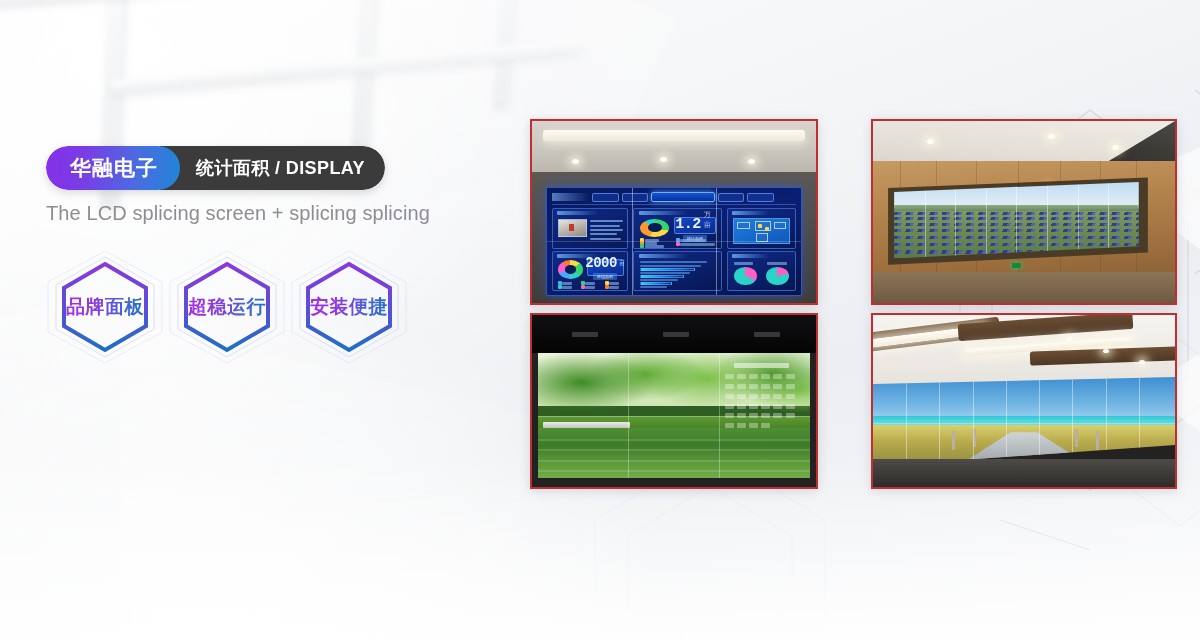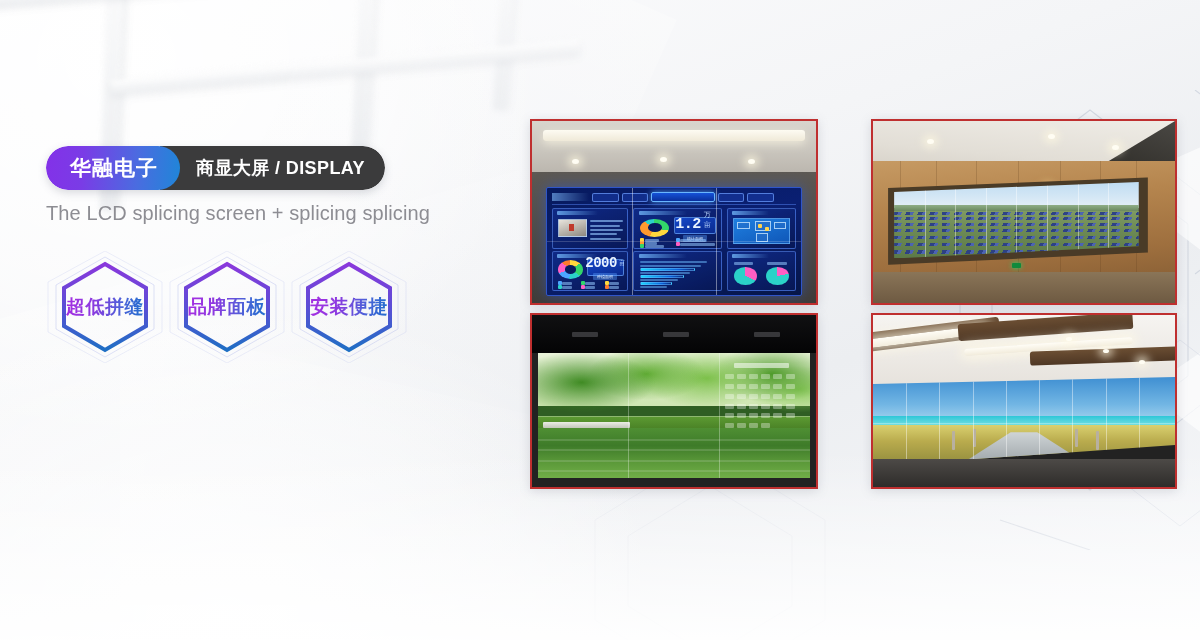--- a/index.html
+++ b/index.html
@@ -349,59 +349,59 @@
       </svg>
     </div>
 
     <div class="bottom-fade"></div>
   </div>
 
   <div class="left-col">
 
     <div class="pill-wrap">
       <div class="pill-brand">华融电子</div>
-      <div class="pill-sub">商显大屏 / DISPLAY</div>
+      <div class="pill-sub">统计面积 / DISPLAY</div>
     </div>
 
     <div class="subhead">The LCD splicing screen + splicing splicing</div>
 
     <div class="hex-row">
 
-      <div class="hex-item">
-        <svg viewBox="0 0 118 112" aria-hidden="true">
-          <defs>
-            <linearGradient id="hg1" x1="0" y1="0" x2="0" y2="1">
-              <stop offset="0%" stop-color="#8a38dc"></stop>
-                <stop offset="50%" stop-color="#5b4ed6"></stop>
-                <stop offset="100%" stop-color="#1f6fc4"></stop>
-            </linearGradient>
-          </defs>
-          <polygon points="59,6 108,34 108,78 59,106 10,78 10,34" fill="none" stroke="rgba(150,160,230,.30)" stroke-width="1"></polygon>
-          <polygon points="59,0 116,31 116,81 59,112 2,81 2,31" fill="none" stroke="rgba(160,170,235,.18)" stroke-width="1"></polygon>
-          <polygon points="59,13 100,37 100,75 59,99 18,75 18,37" fill="none" stroke="url(#hg1)" stroke-width="4" stroke-linejoin="miter"></polygon>
-        </svg>
-        <span class="hex-label">超低拼缝</span>
-      </div>
 
       <div class="hex-item">
         <svg viewBox="0 0 118 112" aria-hidden="true">
           <defs>
             <linearGradient id="hg2" x1="0" y1="0" x2="0" y2="1">
               <stop offset="0%" stop-color="#8a38dc"></stop>
                 <stop offset="50%" stop-color="#5b4ed6"></stop>
                 <stop offset="100%" stop-color="#1f6fc4"></stop>
             </linearGradient>
           </defs>
           <polygon points="59,6 108,34 108,78 59,106 10,78 10,34" fill="none" stroke="rgba(150,160,230,.30)" stroke-width="1"></polygon>
           <polygon points="59,0 116,31 116,81 59,112 2,81 2,31" fill="none" stroke="rgba(160,170,235,.18)" stroke-width="1"></polygon>
           <polygon points="59,13 100,37 100,75 59,99 18,75 18,37" fill="none" stroke="url(#hg2)" stroke-width="4" stroke-linejoin="miter"></polygon>
         </svg>
         <span class="hex-label">品牌面板</span>
       </div>
 
+      <div class="hex-item">
+        <svg viewBox="0 0 118 112" aria-hidden="true">
+          <defs>
+            <linearGradient id="hg3" x1="0" y1="0" x2="0" y2="1">
+              <stop offset="0%" stop-color="#8a38dc"></stop>
+                <stop offset="50%" stop-color="#5b4ed6"></stop>
+                <stop offset="100%" stop-color="#1f6fc4"></stop>
+            </linearGradient>
+          </defs>
+          <polygon points="59,6 108,34 108,78 59,106 10,78 10,34" fill="none" stroke="rgba(150,160,230,.30)" stroke-width="1"></polygon>
+          <polygon points="59,0 116,31 116,81 59,112 2,81 2,31" fill="none" stroke="rgba(160,170,235,.18)" stroke-width="1"></polygon>
+          <polygon points="59,13 100,37 100,75 59,99 18,75 18,37" fill="none" stroke="url(#hg3)" stroke-width="4" stroke-linejoin="miter"></polygon>
+        </svg>
+        <span class="hex-label">超稳运行</span>
+      </div>
 
       <div class="hex-item">
         <svg viewBox="0 0 118 112" aria-hidden="true">
           <defs>
             <linearGradient id="hg4" x1="0" y1="0" x2="0" y2="1">
               <stop offset="0%" stop-color="#8a38dc"></stop>
                 <stop offset="50%" stop-color="#5b4ed6"></stop>
                 <stop offset="100%" stop-color="#1f6fc4"></stop>
             </linearGradient>
           </defs>

